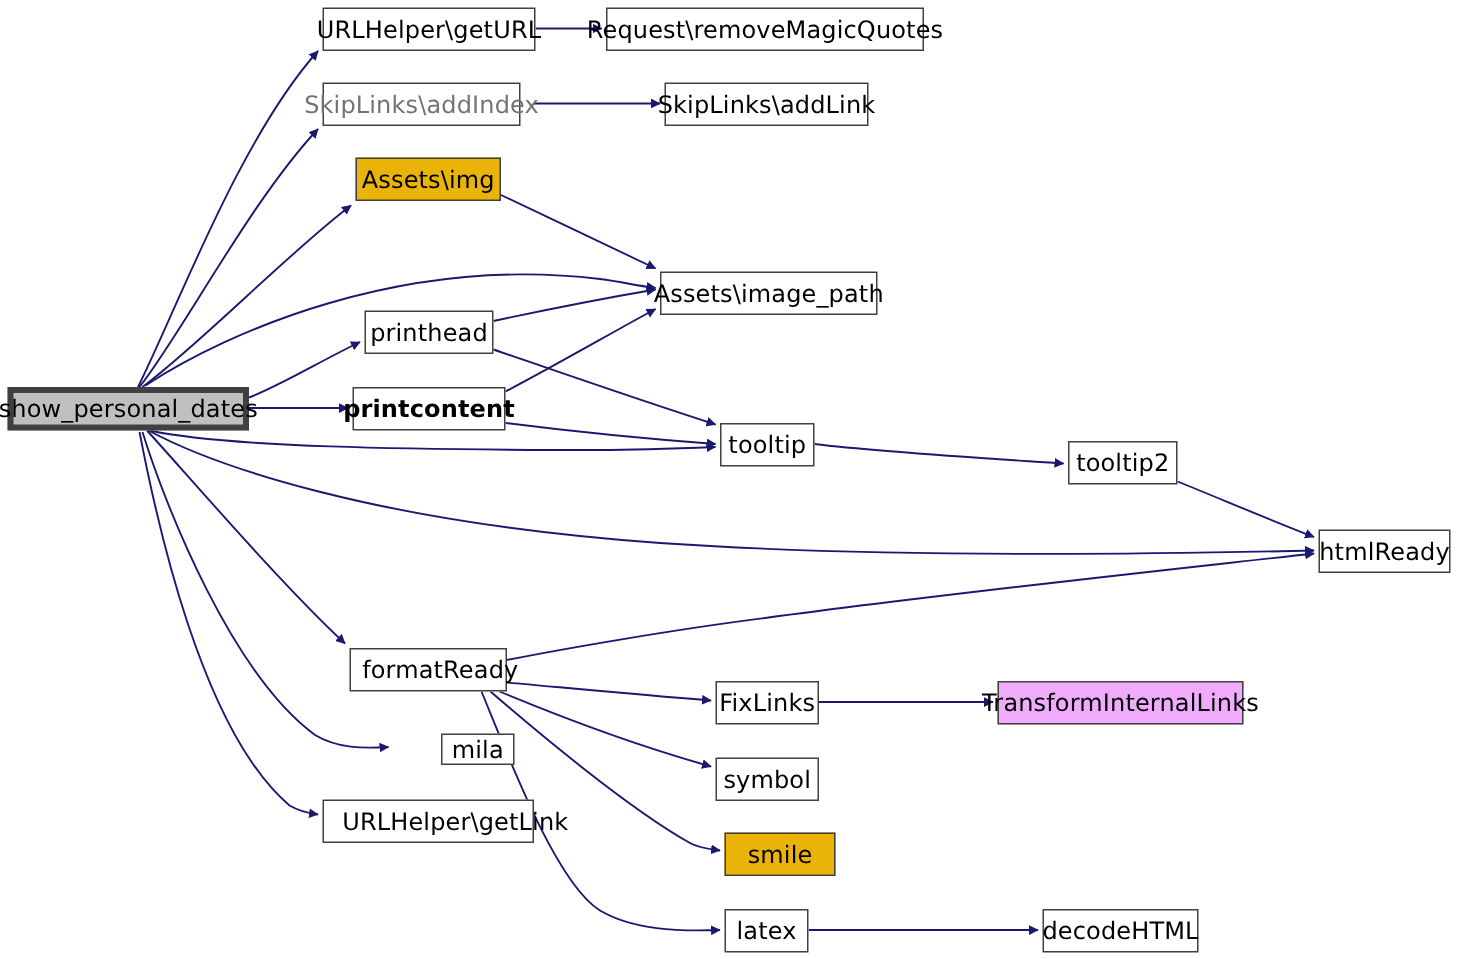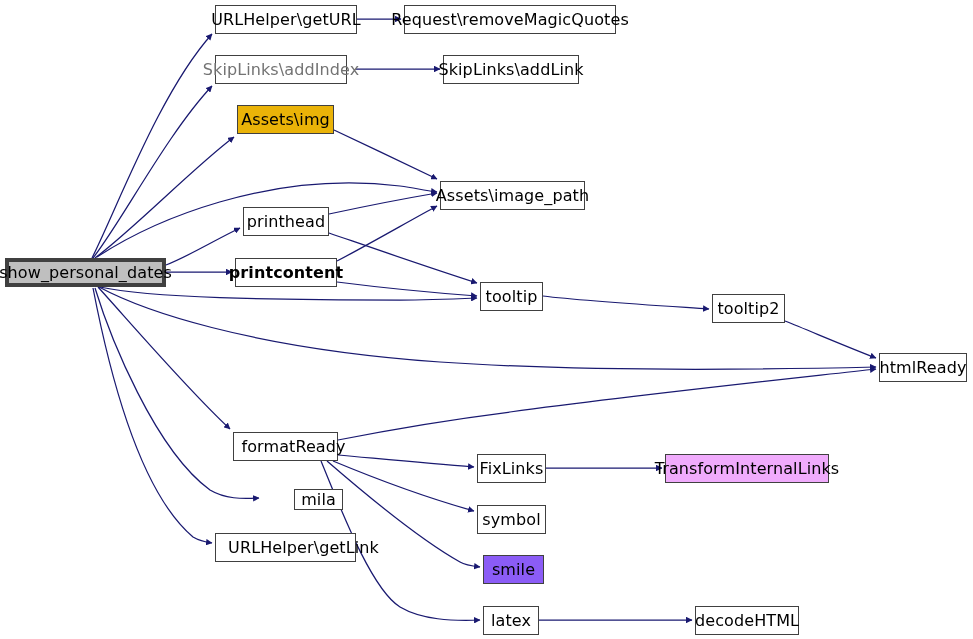--- a/index.html
+++ b/index.html
@@ -132,21 +132,21 @@
       </div>
       <div class="node" style="left: 262px; top: 489px; width: 49px; height: 21px; background: rgb(255, 255, 255); border-color: rgb(64, 64, 64); color: rgb(0, 0, 0); margin-left: 32px;">
         <span>mila</span>
       </div>
       <div class="node" style="left: 477px; top: 505px; width: 69px; height: 29px; background: rgb(255, 255, 255); border-color: rgb(64, 64, 64); color: rgb(0, 0, 0);">
         <span>symbol</span>
       </div>
       <div class="node" style="left: 215px; top: 533px; width: 141px; height: 29px; background: rgb(255, 255, 255); border-color: rgb(64, 64, 64); color: rgb(0, 0, 0); padding-left: 36px;">
         <span>URLHelper\getLink</span>
       </div>
-      <div class="node" style="left: 483px; top: 555px; width: 61px; height: 29px; background: #8b5cf6; border-color: rgb(64, 64, 64); color: rgb(0, 0, 0);">
+      <div class="node" style="left: 483px; top: 555px; width: 74px; height: 29px; background: #eab308; border-color: rgb(64, 64, 64); color: rgb(0, 0, 0);">
         <span>smile</span>
       </div>
       <div class="node" style="left: 483px; top: 606px; width: 56px; height: 29px; background: rgb(255, 255, 255); border-color: rgb(64, 64, 64); color: rgb(0, 0, 0);">
         <span>latex</span>
       </div>
       <div class="node" style="left: 695px; top: 606px; width: 104px; height: 29px; background: rgb(255, 255, 255); border-color: rgb(64, 64, 64); color: rgb(0, 0, 0);">
         <span>decodeHTML</span>
       </div>
     </div>
 

